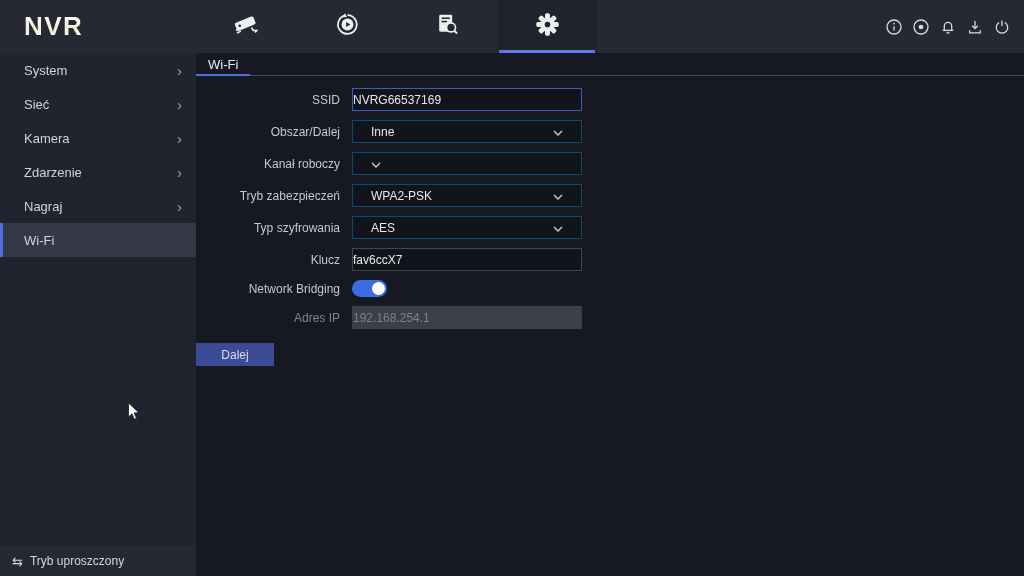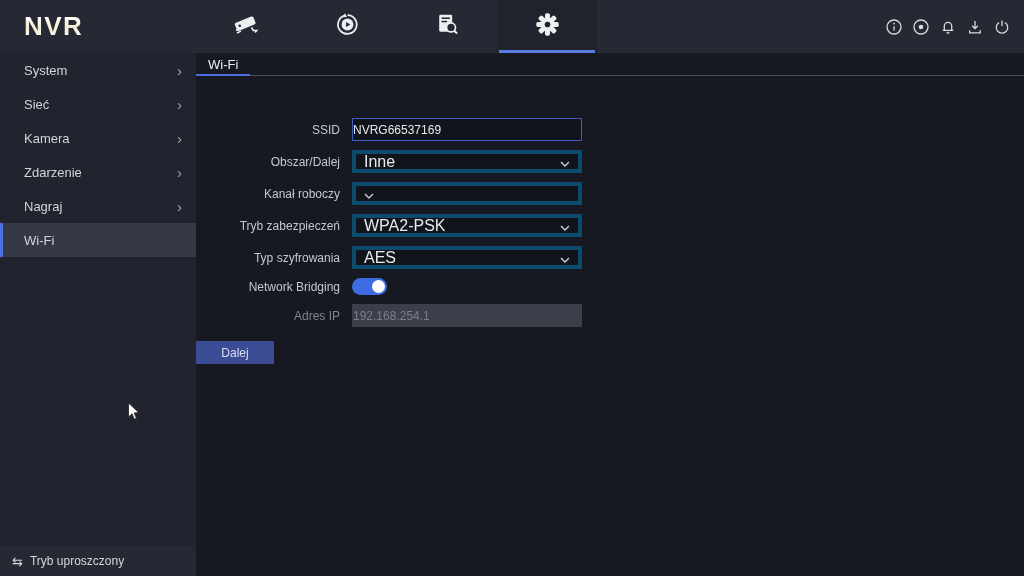--- a/index.html
+++ b/index.html
@@ -31,32 +31,32 @@
   .side-item.selected { background:#353945; border-left:3px solid #4d6fe0; padding-left:21px; }
   .side-chevron { color:#a0a3ab; font-size:15px; line-height:1; }
   .side-footer { height:30px; background:#252934; display:flex; align-items:center; gap:7px;
                  padding-left:12px; font-size:12px; color:#d3d5da; cursor:pointer; }
   .side-footer .swicon { font-size:13px; color:#d3d5da; }
   
   .content { flex:1; background:#161822; position:relative; }
   .tabbar { height:23px; border-bottom:1px solid #4a4d56; display:flex; }
   .tab { padding:0 12px; font-size:13px; color:#eceef1; display:flex; align-items:center; position:relative; cursor:pointer; }
   .tab.active::after { content:""; position:absolute; left:0; right:0; bottom:-1px; height:2px; background:#4d6ee0; }
-  .form { margin-top:42px; }
+  .form { margin-top:12px; }
   .row { display:flex; align-items:center; height:23px; margin-bottom:9px; }
   .row.row-toggle { height:17px; }
   .row-label { width:144px; text-align:right; font-size:12px; color:#c6c8ce; }
   .row-label.dim { color:#81848e; }
   .field-slot { margin-left:12px; }
   .txt { width:230px; height:23px; background:#12141c; border:1px solid #43464f; color:#e7e8eb;
          font-size:12px; padding:0 0; font-family:inherit; outline:none; }
   .txt.focused { border-color:#3d5ec0; }
   .txt.disabled { background:#3b3f4a; border-color:#3b3f4a; color:#7c808a; }
-  .sel { width:230px; height:23px; background:#12141c; border:4px solid #0c4a6e; color:#e7e8eb;
-         font-size:16px; padding:0 8px; display:flex; align-items:center; justify-content:space-between; cursor:pointer; }
+  .sel { width:230px; height:23px; background:#12141c; border:1px solid #0c4a6e; color:#e7e8eb;
+         font-size:12px; padding:0 18px; display:flex; align-items:center; justify-content:space-between; cursor:pointer; }
   .toggle { width:35px; height:17px; border-radius:9px; background:#3d6be2; position:relative; cursor:pointer; }
   .toggle .knob { position:absolute; top:2px; right:2px; width:13px; height:13px; border-radius:50%; background:#ffffff; }
   .btn-row { margin-top:14px; }
   .btn { width:78px; height:23px; background:#3b4b94; border:none; color:#d9def0;
          font-size:12px; font-family:inherit; cursor:pointer; }
   .cursor { position:absolute; left:127px; top:402px; pointer-events:none; }
 </style>
 </head>
 <body>
 
@@ -234,20 +234,24 @@
     <span class="row-label">Typ szyfrowania</span>
     <span class="field-slot">
             <div class="sel">
               <span>AES</span>
               <span><svg width="10" height="6" viewBox="0 0 10 6">
                   <polyline points="1,1 5,5 9,1" fill="none" stroke="#c9ccd2" stroke-width="1.4"></polyline>
                 </svg></span>
             </div>
           </span>
   </div>
+        <div class="row">
+    <span class="row-label">Klucz</span>
+    <span class="field-slot"><input type="text" class="txt" value="fav6ccX7" style=""></span>
+  </div>
         <div class="row row-toggle">
     <span class="row-label">Network Bridging</span>
     <span class="field-slot">
             <div class="toggle on">
               <div class="knob"></div>
             </div>
           </span>
   </div>
         <div class="row">
     <span class="row-label dim">Adres IP</span>

